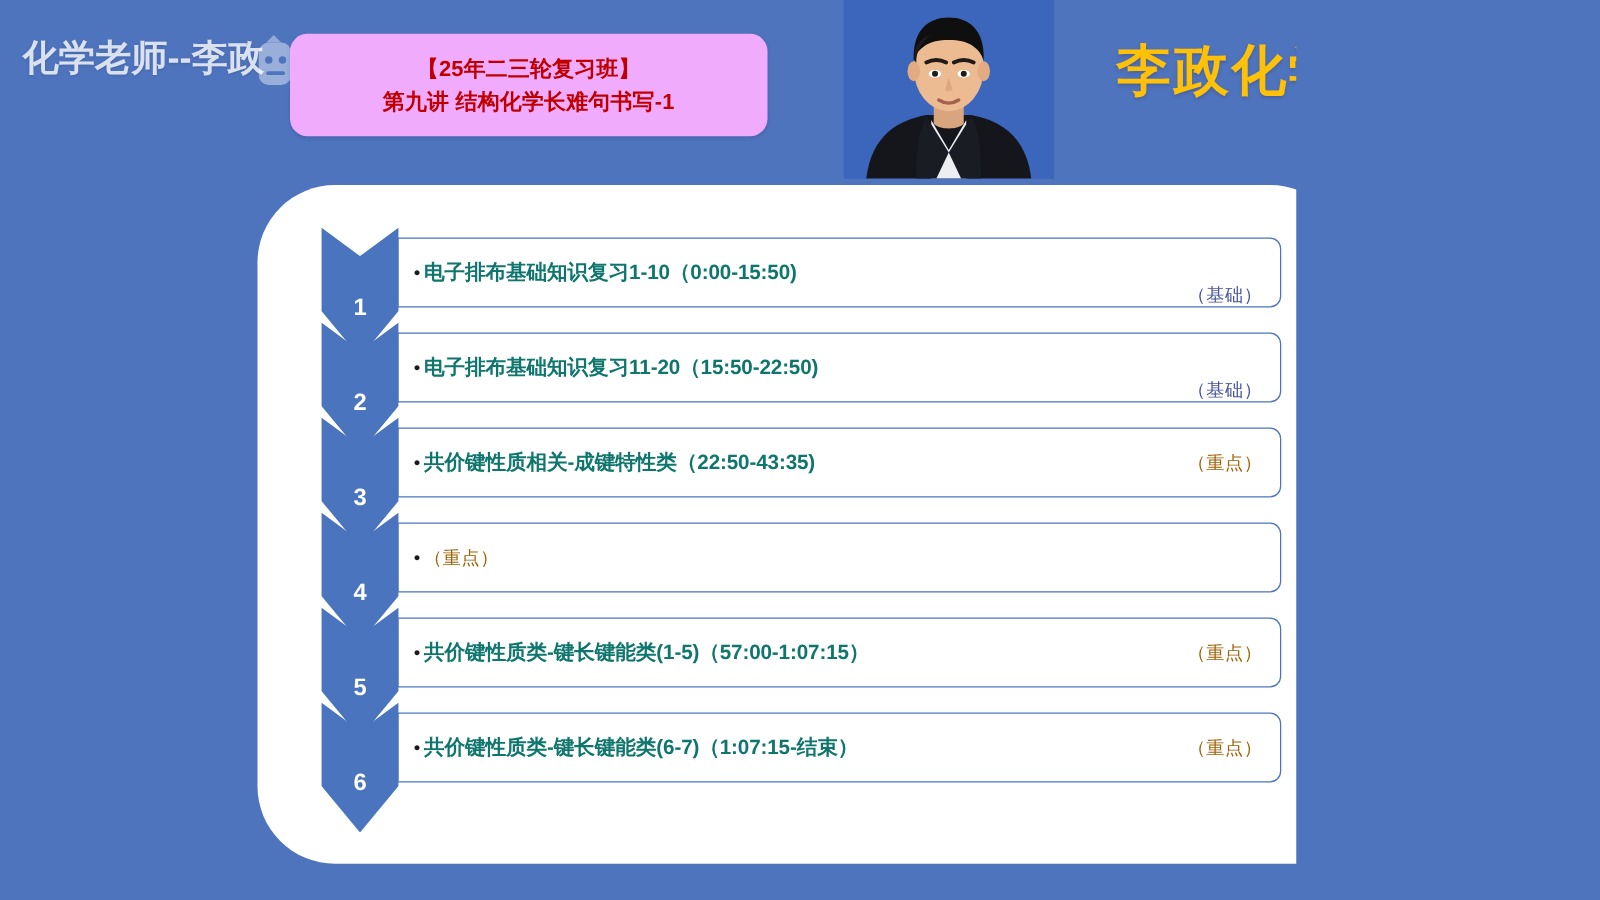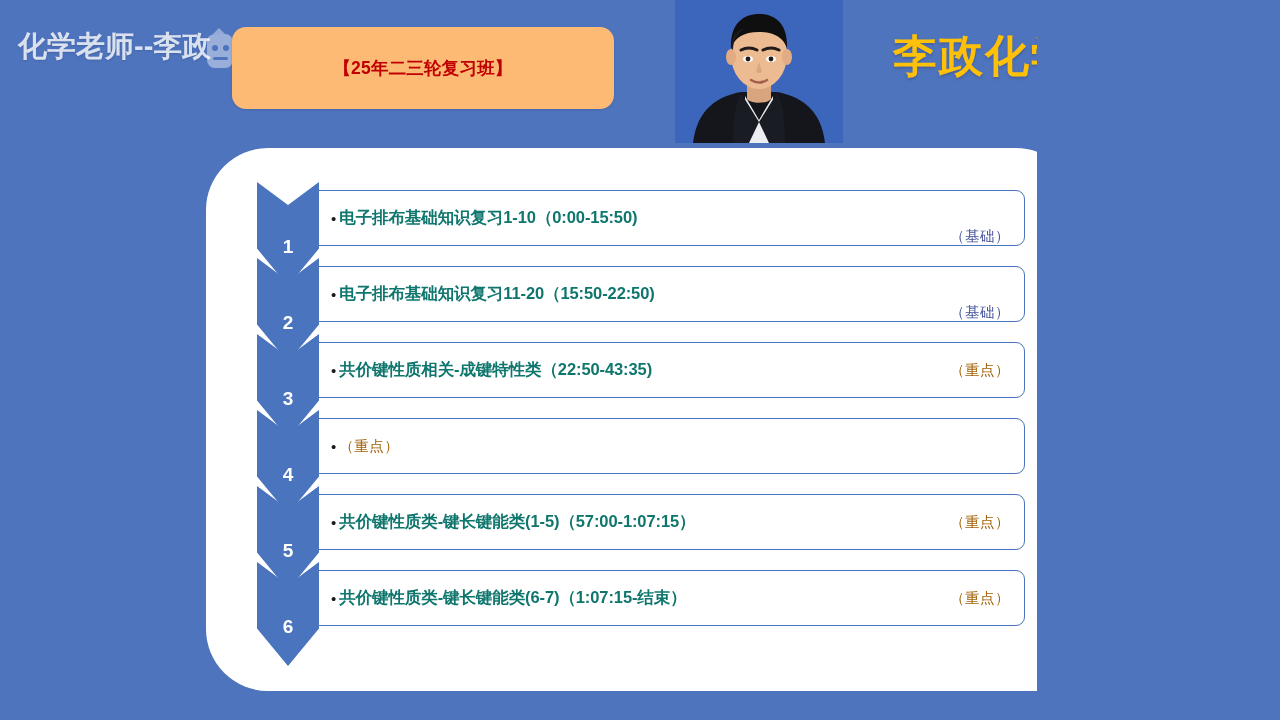--- a/index.html
+++ b/index.html
@@ -49,21 +49,21 @@
     opacity: 0.42;
   }
 
   
   #title-card {
     position: absolute;
     left: 232px;
     top: 27px;
     width: 382px;
     height: 82px;
-    background: #fdba74;
+    background: #f0abfc;
     border-radius: 14px;
     display: flex;
     flex-direction: column;
     align-items: center;
     justify-content: center;
     gap: 3px;
     box-shadow: 0 1px 3px rgba(20,40,90,0.16);
   }
   #title-card .line {
     color: #c00000;
@@ -205,20 +205,21 @@
       <g fill="#4f74be">
         <circle cx="14" cy="24" r="3"></circle>
         <circle cx="25" cy="24" r="3"></circle>
         <rect x="12" y="33" width="15" height="3" rx="1.5"></rect>
       </g>
     </svg>
   </div>
 
   <div id="title-card">
     <div class="line">【25年二三轮复习班】</div>
+    <div class="line">第九讲 结构化学长难句书写-1</div>
   </div>
 
   <div id="portrait">
     <svg viewBox="0 0 168 143" width="168" height="143" aria-hidden="true">
       <rect x="0" y="0" width="168" height="143" fill="#3c66bb"></rect>
 
       <path d="M18 143 C22 108 44 96 66 92 L102 92 C124 96 146 108 150 143 Z" fill="#14161c"></path>
 
       <path d="M70 96 L84 120 L98 96 L98 143 L70 143 Z" fill="#eceef2"></path>
 

